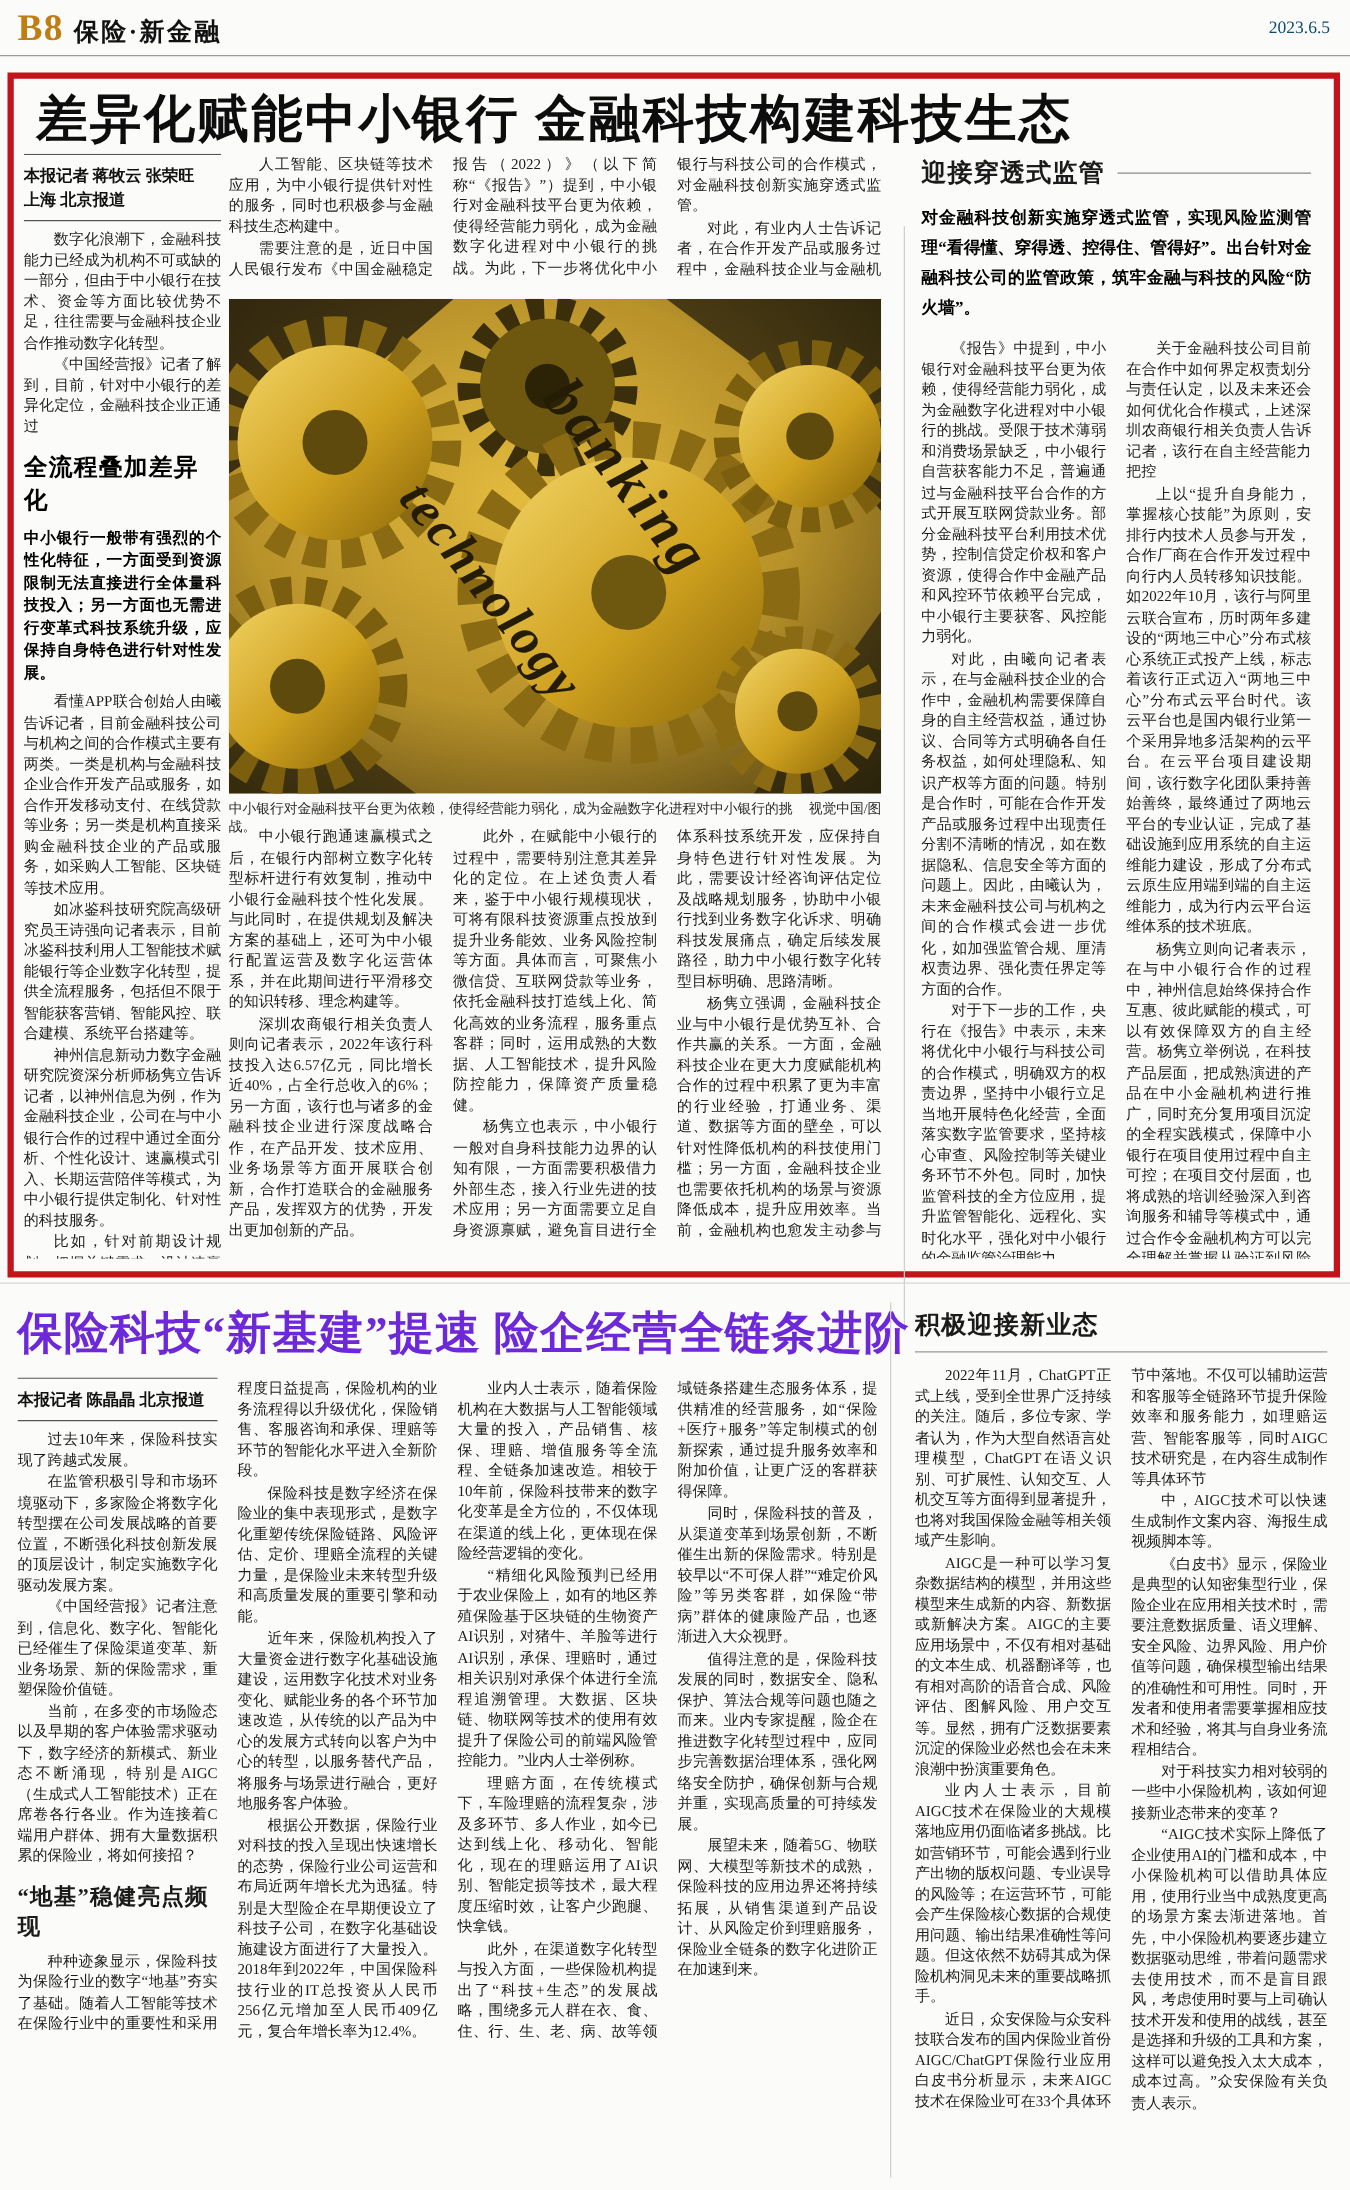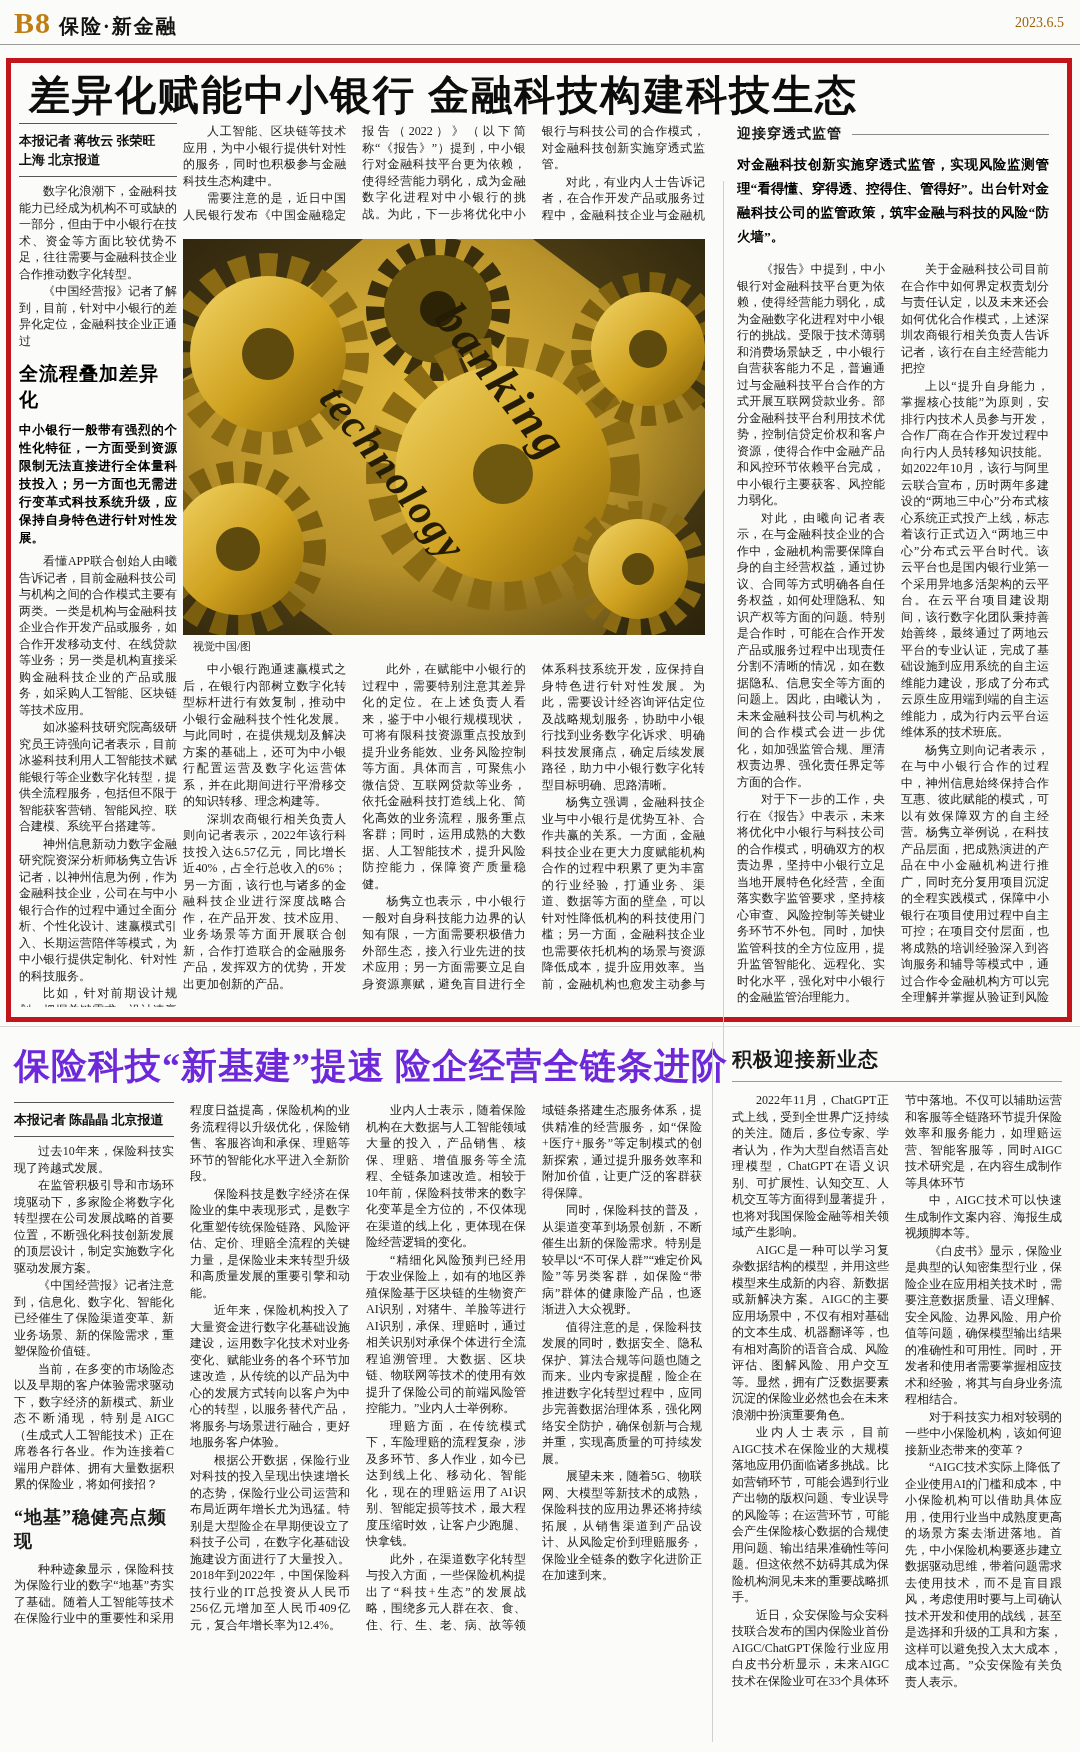--- a/index.html
+++ b/index.html
@@ -6,21 +6,21 @@
   body{background:#e8e8e6;}
   .page{position:relative;width:1080px;height:1752px;margin:0 auto;background:#fbfbf9;
         font-family:"Liberation Serif","DejaVu Serif",serif;color:#1b1b1b;overflow:hidden;}
   
   .hdr{position:absolute;left:0;top:0;width:1080px;height:44px;}
   .hdr-left{position:absolute;left:14px;top:6px;display:flex;align-items:baseline;gap:8px;}
   .pageno{font-size:30px;font-weight:bold;color:#bf7d12;letter-spacing:1px;}
   .section{font-size:20px;font-weight:bold;color:#111;letter-spacing:2px;}
   .hdr-mid{position:absolute;left:290px;top:17px;width:500px;font-size:11px;color:#333;white-space:nowrap;margin-top:46px;}
   .hdr-mid b{font-size:13px;}
-  .hdr-date{position:absolute;right:16px;top:15px;font-size:14px;color:#a16207;}
+  .hdr-date{position:absolute;right:16px;top:15px;font-size:14px;color:#0c4a6e;}
   .hdr-rule{position:absolute;left:0;top:44px;width:1080px;border-top:1px solid #9a9a98;}
   
   .mainbox{position:absolute;left:6px;top:58px;width:1056px;height:954px;border:5px solid #c2151b;background:#fbfbf9;}
   .headline1{position:absolute;left:8px;top:5px;width:1030px;font-size:41px;font-weight:700;
              letter-spacing:2px;color:#0d0d0d;white-space:nowrap;margin-left:10px;}
   .byline{border-top:1px solid #555;border-bottom:1px solid #555;padding:7px 0 7px 0;margin-bottom:6px;}
   .byline div{font-weight:bold;font-size:13px;line-height:19px;color:#111;}
   .col1{position:absolute;left:8px;top:60px;width:158px;height:884px;overflow:hidden;}
   .para{margin:0 0 1px 0;text-indent:2em;font-size:12px;line-height:16.5px;text-align:justify;color:#1c1c1c;}
   .lede{margin:6px 0;font-size:12.5px;line-height:18px;font-weight:bold;color:#000;text-align:justify;}
@@ -30,21 +30,21 @@
   .photo{position:absolute;left:172px;top:176px;width:522px;height:396px;overflow:hidden;}
   .photo svg{display:block;width:100%;height:100%;}
   .caprow{position:absolute;left:172px;top:576px;width:522px;display:flex;justify-content:space-between;}
   .caption{font-size:11px;color:#2a2a2a;}
   .credit{font-size:11px;color:#2a2a2a;white-space:nowrap;margin-left:10px;}
   .botstrip{position:absolute;left:172px;top:598px;width:522px;height:346px;overflow:hidden;
             column-count:3;column-gap:16px;}
   .vdiv{position:absolute;width:0;border-left:1px solid #cfcfcd;}
   .rightsec{position:absolute;left:726px;top:60px;width:312px;height:884px;overflow:hidden;}
   .sechead{display:flex;align-items:center;gap:10px;margin:2px 0 10px 0;}
-  .sechead .t{font-size:14px;font-weight:bold;letter-spacing:1px;white-space:nowrap;}
+  .sechead .t{font-size:20px;font-weight:bold;letter-spacing:1px;white-space:nowrap;}
   .sechead .ln{flex:1;border-top:1px solid #8a8a88;}
   .rlede{font-size:13.5px;line-height:24px;font-weight:bold;color:#000;text-align:justify;margin:0 0 12px 0;}
   .rbody{column-count:2;column-gap:16px;height:746px;overflow:hidden;}
   
   .rule2{position:absolute;left:0;top:1026px;width:1080px;border-top:1px solid #d8d8d6;}
   .headline2{position:absolute;left:14px;top:1042px;width:700px;font-size:36px;font-weight:900;
              letter-spacing:1px;color:#6d28d9;white-space:nowrap;}
   .botbody{position:absolute;left:14px;top:1102px;width:688px;height:650px;overflow:hidden;
            column-count:4;column-gap:16px;}
   .subhead2{font-size:18px;font-weight:bold;letter-spacing:1px;margin:12px 0 8px 0;}
@@ -148,20 +148,21 @@
         <g>
           <circle cx="455" cy="330" r="58" fill="none" stroke="#8a6a12" stroke-width="20" stroke-dasharray="13 9"></circle>
           <circle cx="455" cy="330" r="50" fill="url(#gG)"></circle>
           <circle cx="455" cy="330" r="16" fill="#5e4a0c"></circle>
         </g>
         <text x="250" y="80" transform="rotate(52 250 80)" font-family="Liberation Serif, serif" font-size="48" font-style="italic" font-weight="bold" fill="#241c04" letter-spacing="3">banking</text>
         <text x="135" y="160" transform="rotate(52 135 160)" font-family="Liberation Serif, serif" font-size="42" font-style="italic" font-weight="bold" fill="#241c04" letter-spacing="2">technology</text>
       </svg>
     </div>
     <div class="caprow">
+      <span class="caption">中小银行对金融科技平台更为依赖，使得经营能力弱化，成为金融数字化进程对中小银行的挑战。</span>
       <span class="credit">视觉中国/图</span>
     </div>
 
     <div class="botstrip">
         <p class="para">中小银行跑通速赢模式之后，在银行内部树立数字化转型标杆进行有效复制，推动中小银行金融科技个性化发展。与此同时，在提供规划及解决方案的基础上，还可为中小银行配置运营及数字化运营体系，并在此期间进行平滑移交的知识转移、理念构建等。</p>
         <p class="para">深圳农商银行相关负责人则向记者表示，2022年该行科技投入达6.57亿元，同比增长近40%，占全行总收入的6%；另一方面，该行也与诸多的金融科技企业进行深度战略合作，在产品开发、技术应用、业务场景等方面开展联合创新，合作打造联合的金融服务产品，发挥双方的优势，开发出更加创新的产品。</p>
         <p class="para">此外，在赋能中小银行的过程中，需要特别注意其差异化的定位。在上述负责人看来，鉴于中小银行规模现状，可将有限科技资源重点投放到提升业务能效、业务风险控制等方面。具体而言，可聚焦小微信贷、互联网贷款等业务，依托金融科技打造线上化、简化高效的业务流程，服务重点客群；同时，运用成熟的大数据、人工智能技术，提升风险防控能力，保障资产质量稳健。</p>
         <p class="para">杨隽立也表示，中小银行一般对自身科技能力边界的认知有限，一方面需要积极借力外部生态，接入行业先进的技术应用；另一方面需要立足自身资源禀赋，避免盲目进行全体系科技系统开发，应保持自身特色进行针对性发展。为此，需要设计经咨询评估定位及战略规划服务，协助中小银行找到业务数字化诉求、明确科技发展痛点，确定后续发展路径，助力中小银行数字化转型目标明确、思路清晰。</p>
         <p class="para">杨隽立强调，金融科技企业与中小银行是优势互补、合作共赢的关系。一方面，金融科技企业在更大力度赋能机构合作的过程中积累了更为丰富的行业经验，打通业务、渠道、数据等方面的壁垒，可以针对性降低机构的科技使用门槛；另一方面，金融科技企业也需要依托机构的场景与资源降低成本，提升应用效率。当前，金融机构也愈发主动参与金融科技生态构建中，并根据自身需求和特征选择合适的科技能力发展模式。</p>
       </div>

